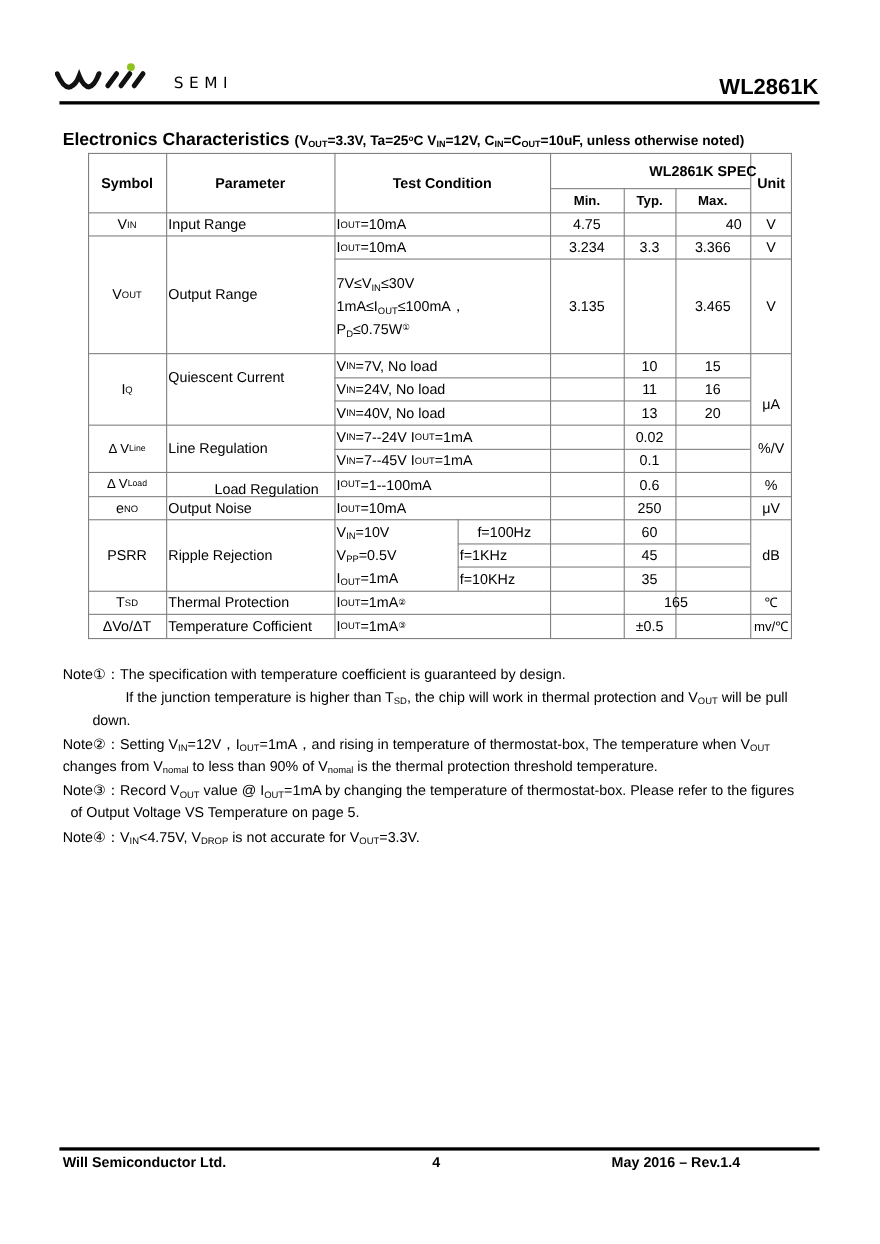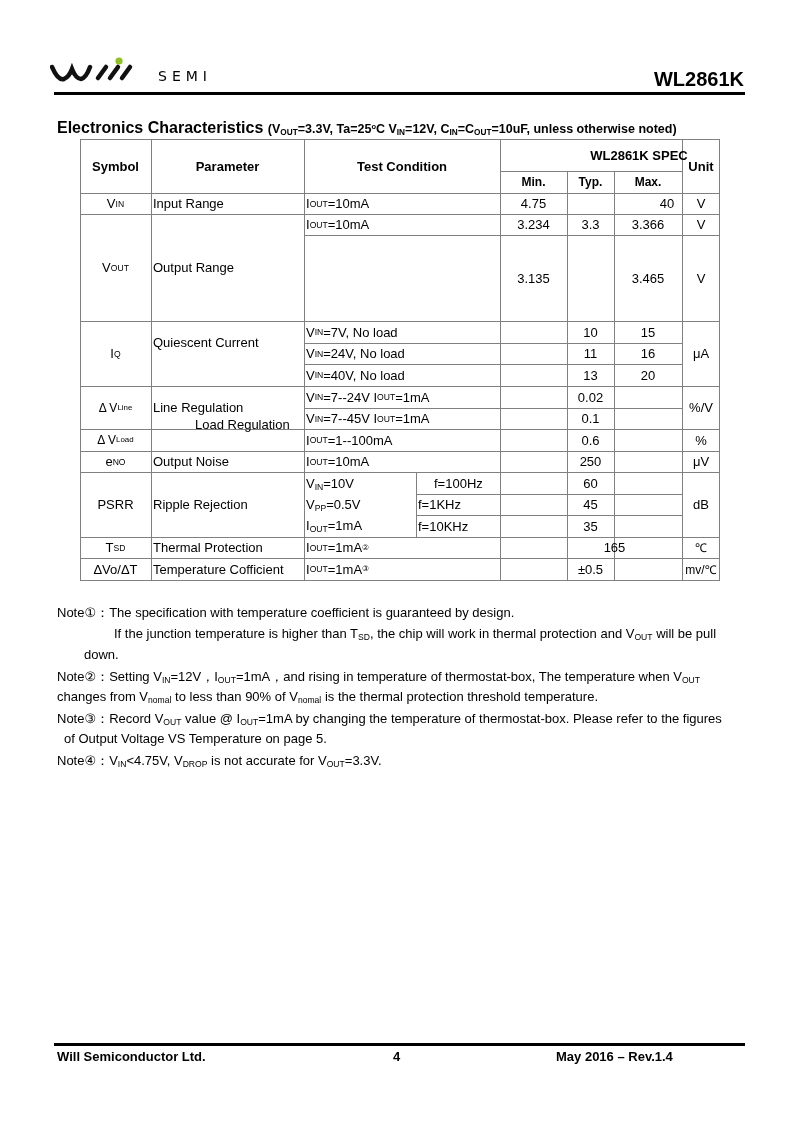--- a/index.html
+++ b/index.html
@@ -116,20 +116,25 @@
   <div class="cell l" style="left:71px;top:75px;width:153px;height:107px;">Output Range</div>
   <div class="cell l" style="left:224px;top:75px;width:196px;height:21px;">
       <span>I</span>
       <sub>OUT</sub>
       <span>=10mA</span>
     </div>
   <div class="cell c" style="left:420px;top:75px;width:67px;height:21px;">3.234</div>
   <div class="cell c" style="left:487px;top:75px;width:47px;height:21px;">3.3</div>
   <div class="cell c" style="left:534px;top:75px;width:68px;height:21px;">3.366</div>
   <div class="cell c" style="left:602px;top:75px;width:38px;height:21px;">V</div>
+  <div class="cell l multi" style="left:224px;top:96px;width:196px;height:86px;">
+    <div><span>7V≤V</span><sub>IN</sub><span>≤30V</span></div>
+    <div><span>1mA≤I</span><sub>OUT</sub><span>≤100mA，</span></div>
+    <div><span>P</span><sub>D</sub><span>≤0.75W</span><sup>①</sup></div>
+  </div>
   <div class="cell c" style="left:420px;top:96px;width:67px;height:86px;">3.135</div>
   <div class="cell c" style="left:487px;top:96px;width:47px;height:86px;"></div>
   <div class="cell c" style="left:534px;top:96px;width:68px;height:86px;">3.465</div>
   <div class="cell c" style="left:602px;top:96px;width:38px;height:86px;">V</div>
 
   <div class="cell c" style="left:0;top:182px;width:71px;height:65px;">
       <span>I</span>
       <sub>Q</sub>
     </div>
   <div class="cell l" style="left:71px;top:171px;width:153px;height:65px;">Quiescent Current</div>
@@ -147,21 +152,21 @@
     </div>
   <div class="cell c" style="left:487px;top:204px;width:47px;height:21px;">11</div>
   <div class="cell c" style="left:534px;top:204px;width:68px;height:21px;">16</div>
   <div class="cell l" style="left:224px;top:225px;width:196px;height:22px;">
       <span>V</span>
       <sub>IN</sub>
       <span>=40V, No load</span>
     </div>
   <div class="cell c" style="left:487px;top:225px;width:47px;height:22px;">13</div>
   <div class="cell c" style="left:534px;top:225px;width:68px;height:22px;">20</div>
-  <div class="cell c" style="left:602px;top:182px;width:38px;height:65px;">μA</div>
+  <div class="cell c" style="left:602px;top:196px;width:38px;height:65px;">μA</div>
 
   <div class="cell c" style="left:0;top:247px;width:71px;height:43px;font-size:12px;">
       <span>Δ V</span>
       <sub>Line</sub>
     </div>
   <div class="cell l" style="left:71px;top:247px;width:153px;height:43px;">Line Regulation</div>
   <div class="cell l" style="left:224px;top:247px;width:196px;height:22px;">
       <span>V</span>
       <sub>IN</sub>
       <span>=7--24V I</span>
@@ -176,21 +181,21 @@
       <sub>OUT</sub>
       <span>=1mA</span>
     </div>
   <div class="cell c" style="left:487px;top:269px;width:47px;height:21px;">0.1</div>
   <div class="cell c" style="left:602px;top:247px;width:38px;height:43px;">%/V</div>
 
   <div class="cell c" style="left:0;top:290px;width:71px;height:22px;font-size:12px;">
       <span>Δ V</span>
       <sub>Load</sub>
     </div>
-  <div class="cell l" style="left:71px;top:274px;width:153px;height:22px;padding-left:44px;">Load Regulation</div>
+  <div class="cell l" style="left:71px;top:294px;width:153px;height:22px;padding-left:44px;">Load Regulation</div>
   <div class="cell l" style="left:224px;top:290px;width:196px;height:22px;">
       <span>I</span>
       <sub>OUT</sub>
       <span>=1--100mA</span>
     </div>
   <div class="cell c" style="left:487px;top:290px;width:47px;height:22px;">0.6</div>
   <div class="cell c" style="left:602px;top:290px;width:38px;height:22px;">%</div>
 
   <div class="cell c" style="left:0;top:312px;width:71px;height:21px;">
       <span>e</span>

